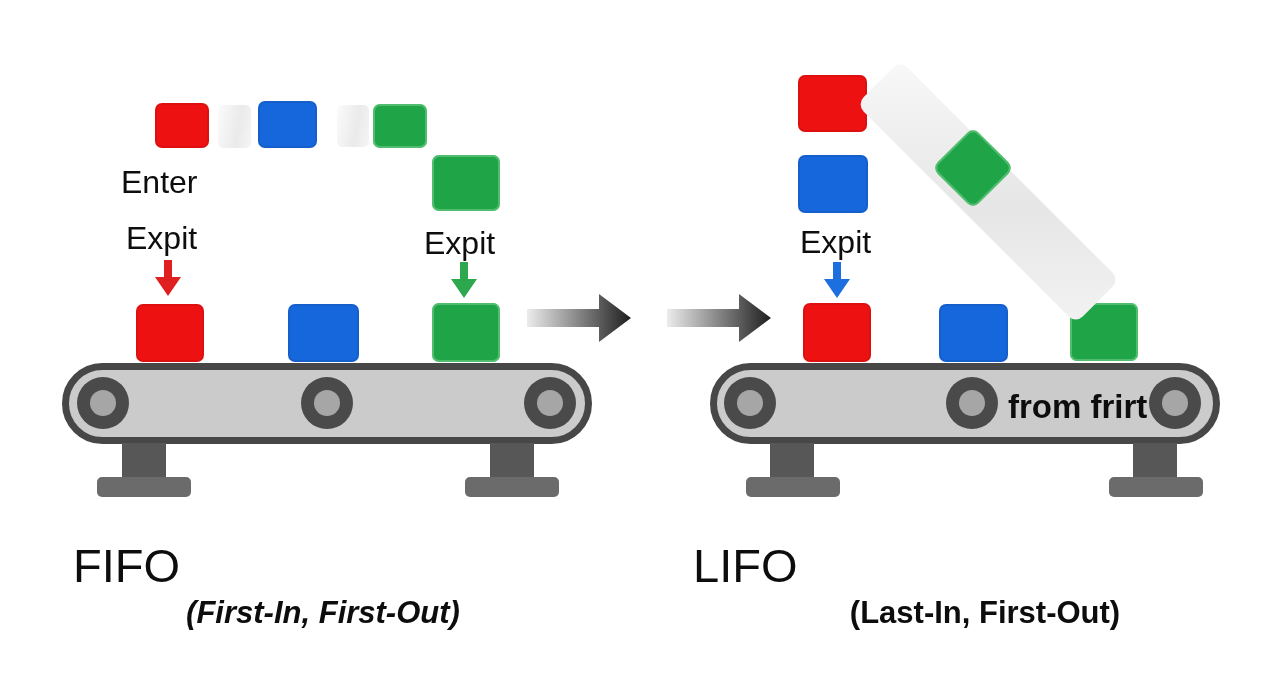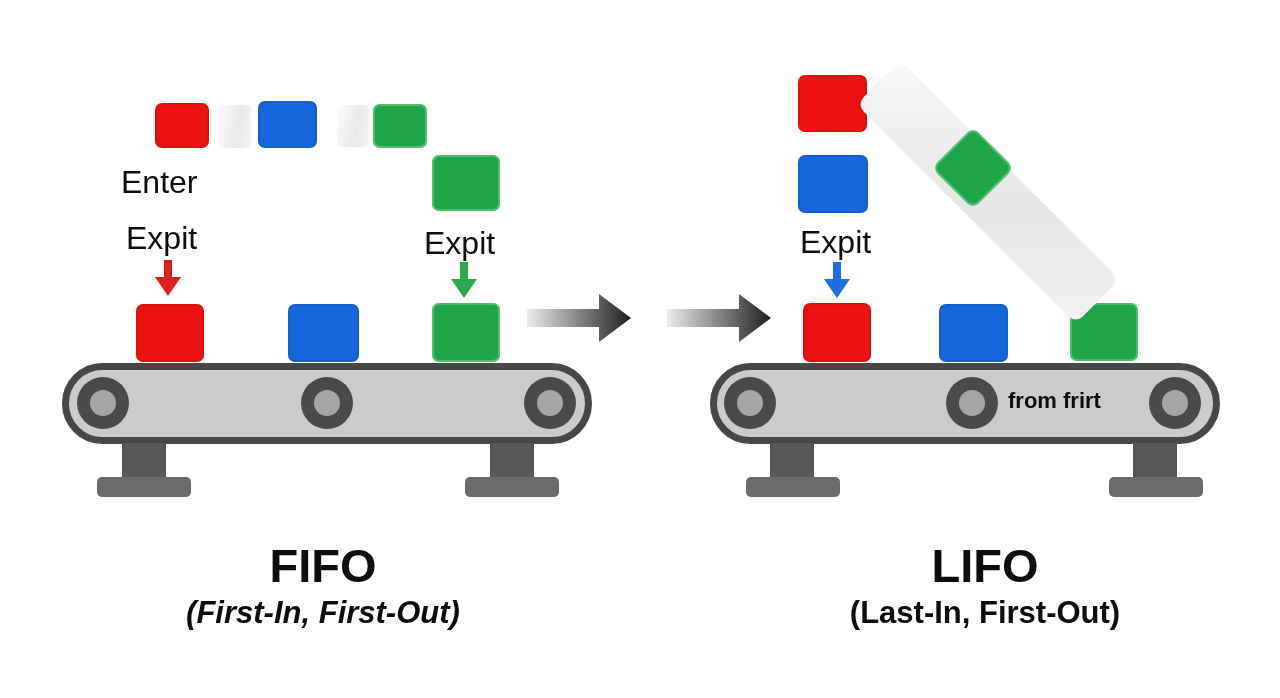--- a/index.html
+++ b/index.html
@@ -17,22 +17,22 @@
   
   .belt{position:absolute;height:81px;background:#cbcbcb;border:7px solid #474747;
         border-radius:42px;box-sizing:border-box;}
   .roller{position:absolute;width:52px;height:52px;border-radius:50%;background:#4a4a4a;}
   .roller .hub{position:absolute;left:13px;top:13px;width:26px;height:26px;
         border-radius:50%;background:#a6a6a6;}
   .leg{position:absolute;width:44px;height:35px;background:#575757;}
   .foot{position:absolute;width:94px;height:20px;background:#6b6b6b;border-radius:5px;}
   
   .label{position:absolute;font-weight:normal;font-size:32px;line-height:1;white-space:nowrap;}
-  .belt-text{position:absolute;font-weight:bold;font-size:22px;line-height:1;z-index:6;white-space:nowrap;}
-  .title{position:absolute;width:500px;text-align:center;font-weight:bold;font-size:47px;line-height:1;}
+  .belt-text{position:absolute;font-weight:bold;font-size:33px;line-height:1;z-index:6;white-space:nowrap;}
+  .title{position:absolute;width:500px;font-weight:normal;font-size:47px;line-height:1;}
   .subtitle{position:absolute;width:500px;text-align:center;font-weight:bold;font-size:31px;line-height:1;}
   
   .abs{position:absolute;}
   .chute{position:absolute;left:833px;top:161px;width:310px;height:62px;border-radius:10px;
     background:linear-gradient(135deg,#f8f8f8 0%,#e6e6e6 55%,#f2f2f2 100%);
     transform:rotate(45deg);z-index:1;}
   .tilted-green{position:absolute;left:944px;top:139px;width:58px;height:58px;border-radius:8px;
     background:#1fa447;box-shadow:inset 0 0 0 2px rgba(140,220,160,0.45);
     transform:rotate(45deg);z-index:2;}
   .diag-arrow{transform:rotate(-45deg);}
@@ -137,17 +137,17 @@
           <div class="hub"></div>
         </div>
     </div>
     <div class="belt-text" style="left:1008px;top:390px;">from frirt</div>
 
     <div class="leg" style="left:770px;top:443px;"></div>
     <div class="foot" style="left:746px;top:477px;"></div>
     <div class="leg" style="left:1133px;top:443px;"></div>
     <div class="foot" style="left:1109px;top:477px;"></div>
 
-    <div class="title" style="left:735px;top:542px;">LIFO</div>
+    <div class="title" style="left:693px;top:542px;">LIFO</div>
     <div class="subtitle" style="left:735px;top:597px;">(Last-In, First-Out)</div>
   </div>
 
 </div>
 
 </body></html>

